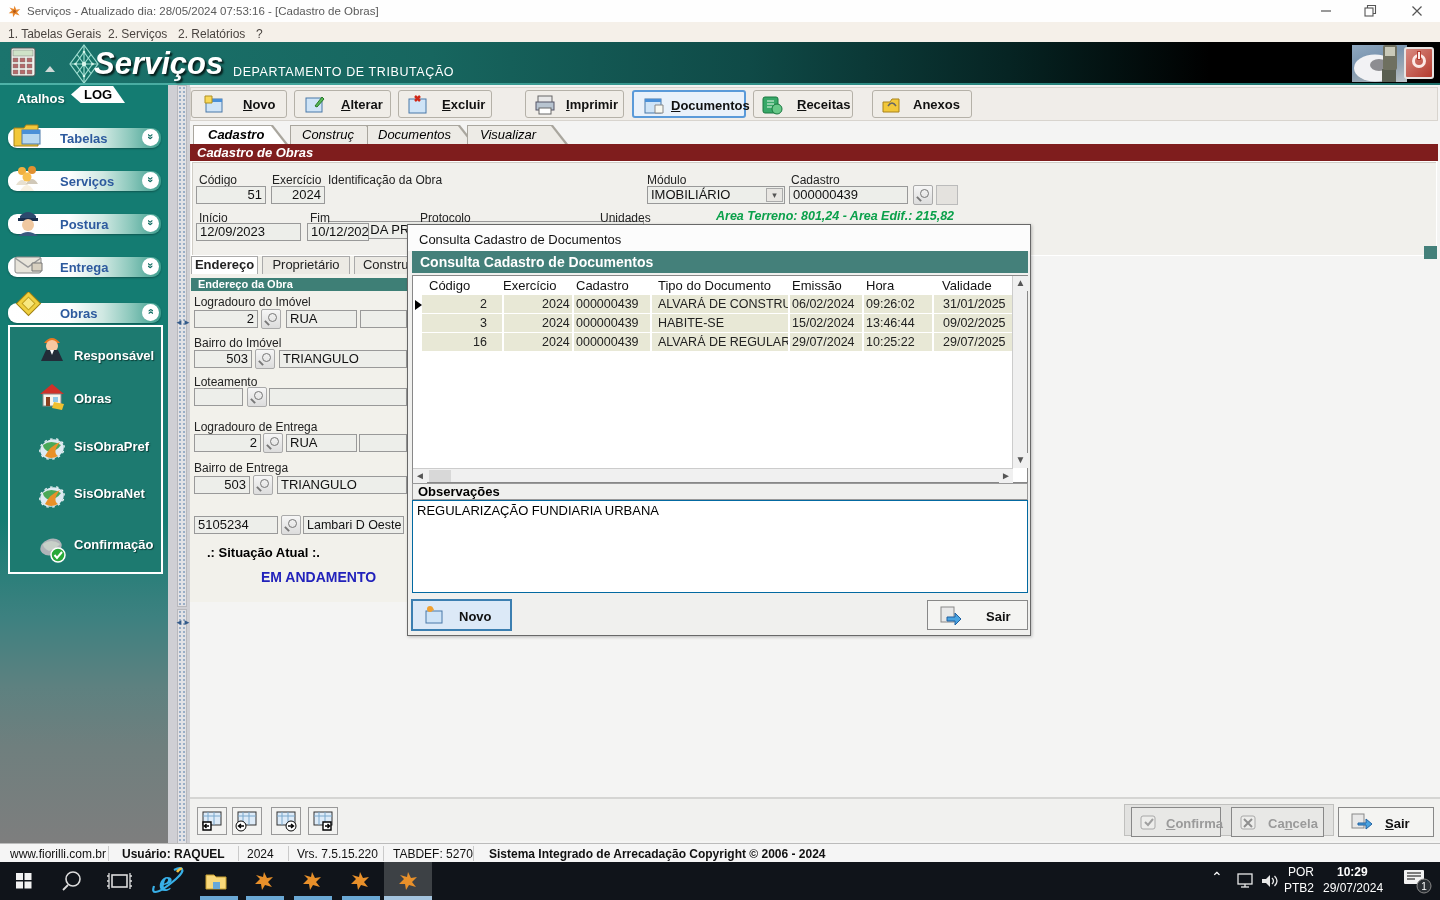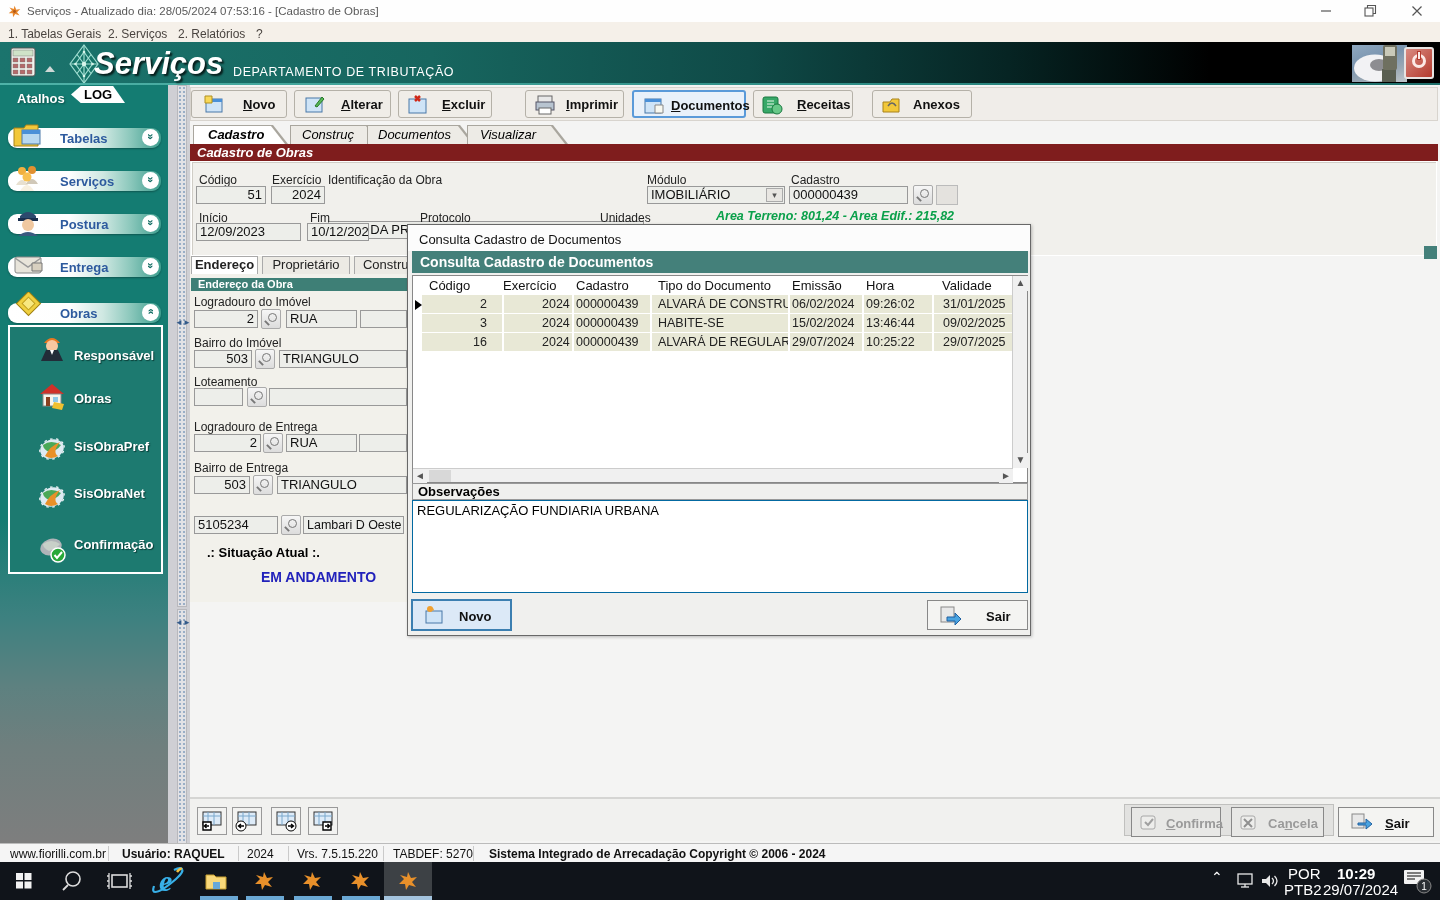--- a/index.html
+++ b/index.html
@@ -100,21 +100,21 @@
 
 
 #statusbar { left:0; top:843px; width:1440px; height:19px; background:#f5f5f5; border-top:1px solid #bbb; font-size:12px; color:#111; }
 #statusbar span { position:absolute; top:3px; }
 .ssep { position:absolute; top:2px; width:1px; height:15px; background:#cacaca; }
 
 
 #taskbar { left:0; top:862px; width:1440px; height:38px; background:#10141a; }
 .tbicon { position:absolute; top:0; width:48px; height:38px; }
 .bluebar { position:absolute; top:34px; height:4px; background:#6aa8d4; }
-.trayt { position:absolute; color:#fff; font-size:15px; }
+.trayt { position:absolute; color:#fff; font-size:12px; }
 </style>
 </head>
 <body>
 <div id="stage">
 
   <div id="titlebar" class="abs">
     <svg class="abs" style="left:8px;top:5px" width="13" height="13" viewBox="0 0 18 18">
         <g transform="translate(9,9)">
           <path d="M0 -8 L2.5 -2.5 L8 -3.5 L3.5 1 L7 5.5 L1 3.5 L-2 8 L-2.5 2.5 L-8 2.5 L-3.5 -1.5 L-7 -5.5 L-1 -3.5 Z" fill="#e8862a"></path>
           <circle cx="0" cy="0" r="2" fill="#b05818"></circle>

